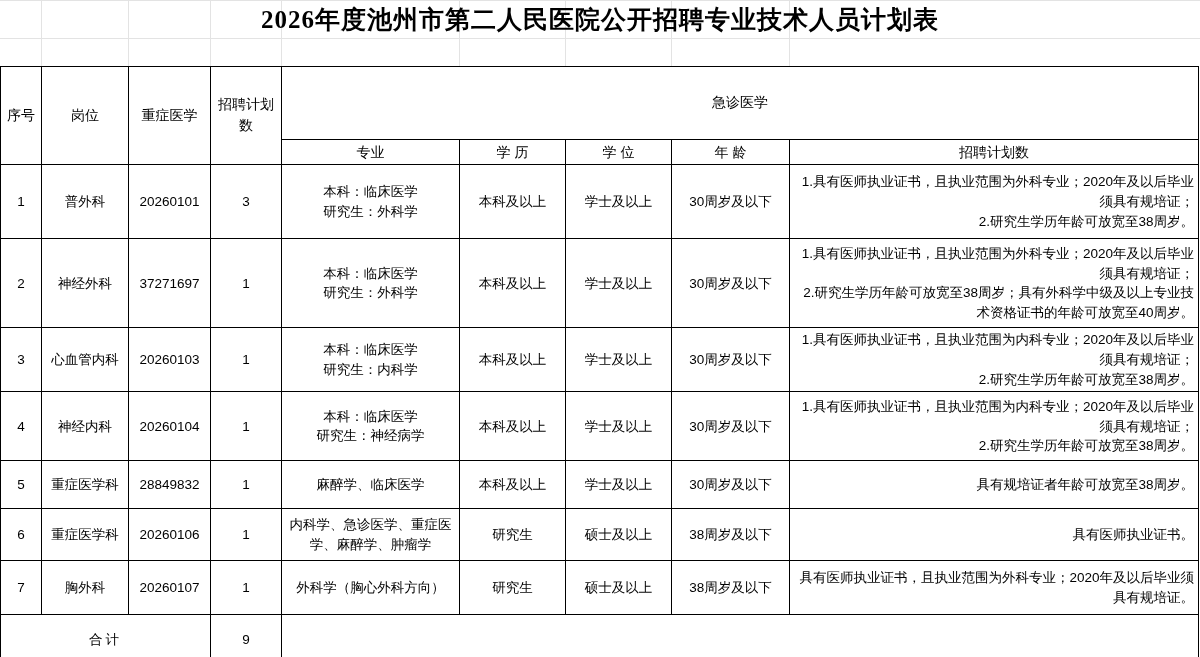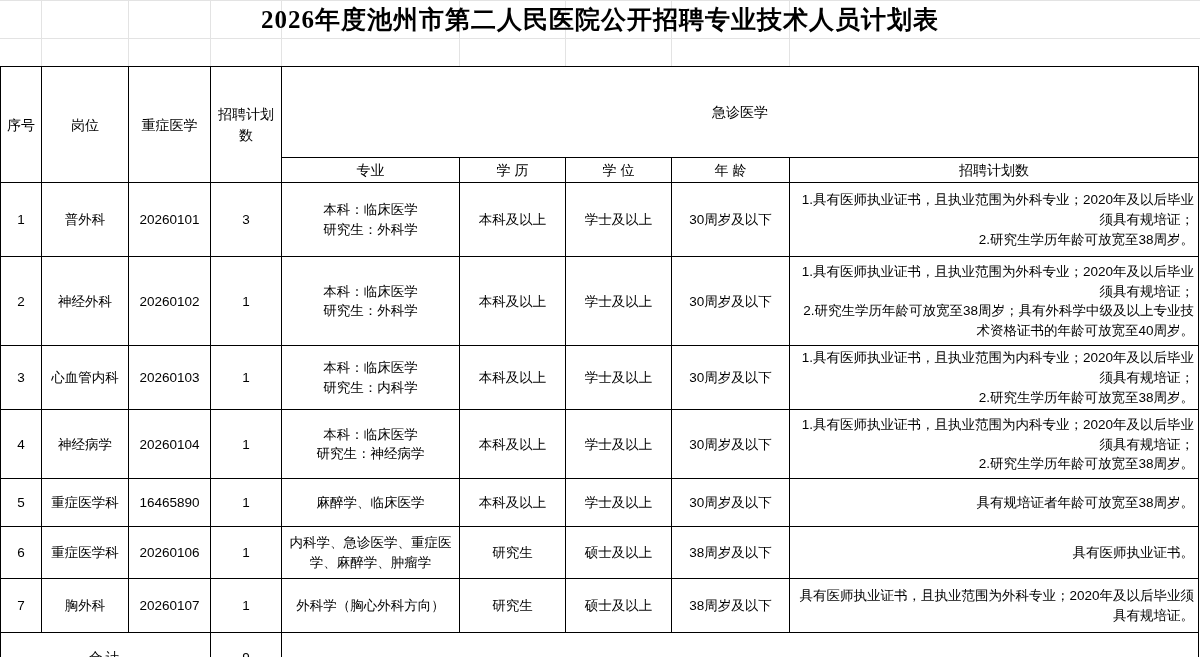--- a/index.html
+++ b/index.html
@@ -87,21 +87,21 @@
     text-align: right;
     white-space: pre-line;
     line-height: 1.5;
     font-size: 13px;
     padding-left: 5px;
   }
   .total-label {
     text-align: center;
     letter-spacing: 3px;
   }
-  .row-h1 { height: 91px; }
+  .row-h1 { height: 73px; font-family: Liberation Serif, serif; }
   .row-d  { height: 74px; }
   .row-d2 { height: 89px; }
   .row-d3 { height: 64px; }
   .row-d4 { height: 69px; }
   .row-d5 { height: 48px; }
   .row-d6 { height: 52px; }
   .row-d7 { height: 54px; }
   .row-t  { height: 49px; }
 </style>
 </head>
@@ -163,21 +163,21 @@
 研究生：外科学</td>
       <td class="c-center">本科及以上</td>
       <td class="c-center">学士及以上</td>
       <td class="c-center">30周岁及以下</td>
       <td class="cell-other">1.具有医师执业证书，且执业范围为外科专业；2020年及以后毕业须具有规培证；
 2.研究生学历年龄可放宽至38周岁。</td>
     </tr>
     <tr class="row-d2">
       <td class="c-center">2</td>
       <td class="c-center">神经外科</td>
-      <td class="c-center">20260102</td>
+      <td class="c-center">37271697</td>
       <td class="c-center">1</td>
       <td class="cell-multiline">本科：临床医学
 研究生：外科学</td>
       <td class="c-center">本科及以上</td>
       <td class="c-center">学士及以上</td>
       <td class="c-center">30周岁及以下</td>
       <td class="cell-other">1.具有医师执业证书，且执业范围为外科专业；2020年及以后毕业须具有规培证；
 2.研究生学历年龄可放宽至38周岁；具有外科学中级及以上专业技术资格证书的年龄可放宽至40周岁。</td>
     </tr>
     <tr class="row-d3">
@@ -188,35 +188,35 @@
       <td class="cell-multiline">本科：临床医学
 研究生：内科学</td>
       <td class="c-center">本科及以上</td>
       <td class="c-center">学士及以上</td>
       <td class="c-center">30周岁及以下</td>
       <td class="cell-other">1.具有医师执业证书，且执业范围为内科专业；2020年及以后毕业须具有规培证；
 2.研究生学历年龄可放宽至38周岁。</td>
     </tr>
     <tr class="row-d4">
       <td class="c-center">4</td>
-      <td class="c-center">神经病学</td>
+      <td class="c-center">神经内科</td>
       <td class="c-center">20260104</td>
       <td class="c-center">1</td>
       <td class="cell-multiline">本科：临床医学
 研究生：神经病学</td>
       <td class="c-center">本科及以上</td>
       <td class="c-center">学士及以上</td>
       <td class="c-center">30周岁及以下</td>
       <td class="cell-other">1.具有医师执业证书，且执业范围为内科专业；2020年及以后毕业须具有规培证；
 2.研究生学历年龄可放宽至38周岁。</td>
     </tr>
     <tr class="row-d5">
       <td class="c-center">5</td>
       <td class="c-center">重症医学科</td>
-      <td class="c-center">16465890</td>
+      <td class="c-center">28849832</td>
       <td class="c-center">1</td>
       <td class="cell-multiline">麻醉学、临床医学</td>
       <td class="c-center">本科及以上</td>
       <td class="c-center">学士及以上</td>
       <td class="c-center">30周岁及以下</td>
       <td class="cell-other">具有规培证者年龄可放宽至38周岁。</td>
     </tr>
     <tr class="row-d6">
       <td class="c-center">6</td>
       <td class="c-center">重症医学科</td>

